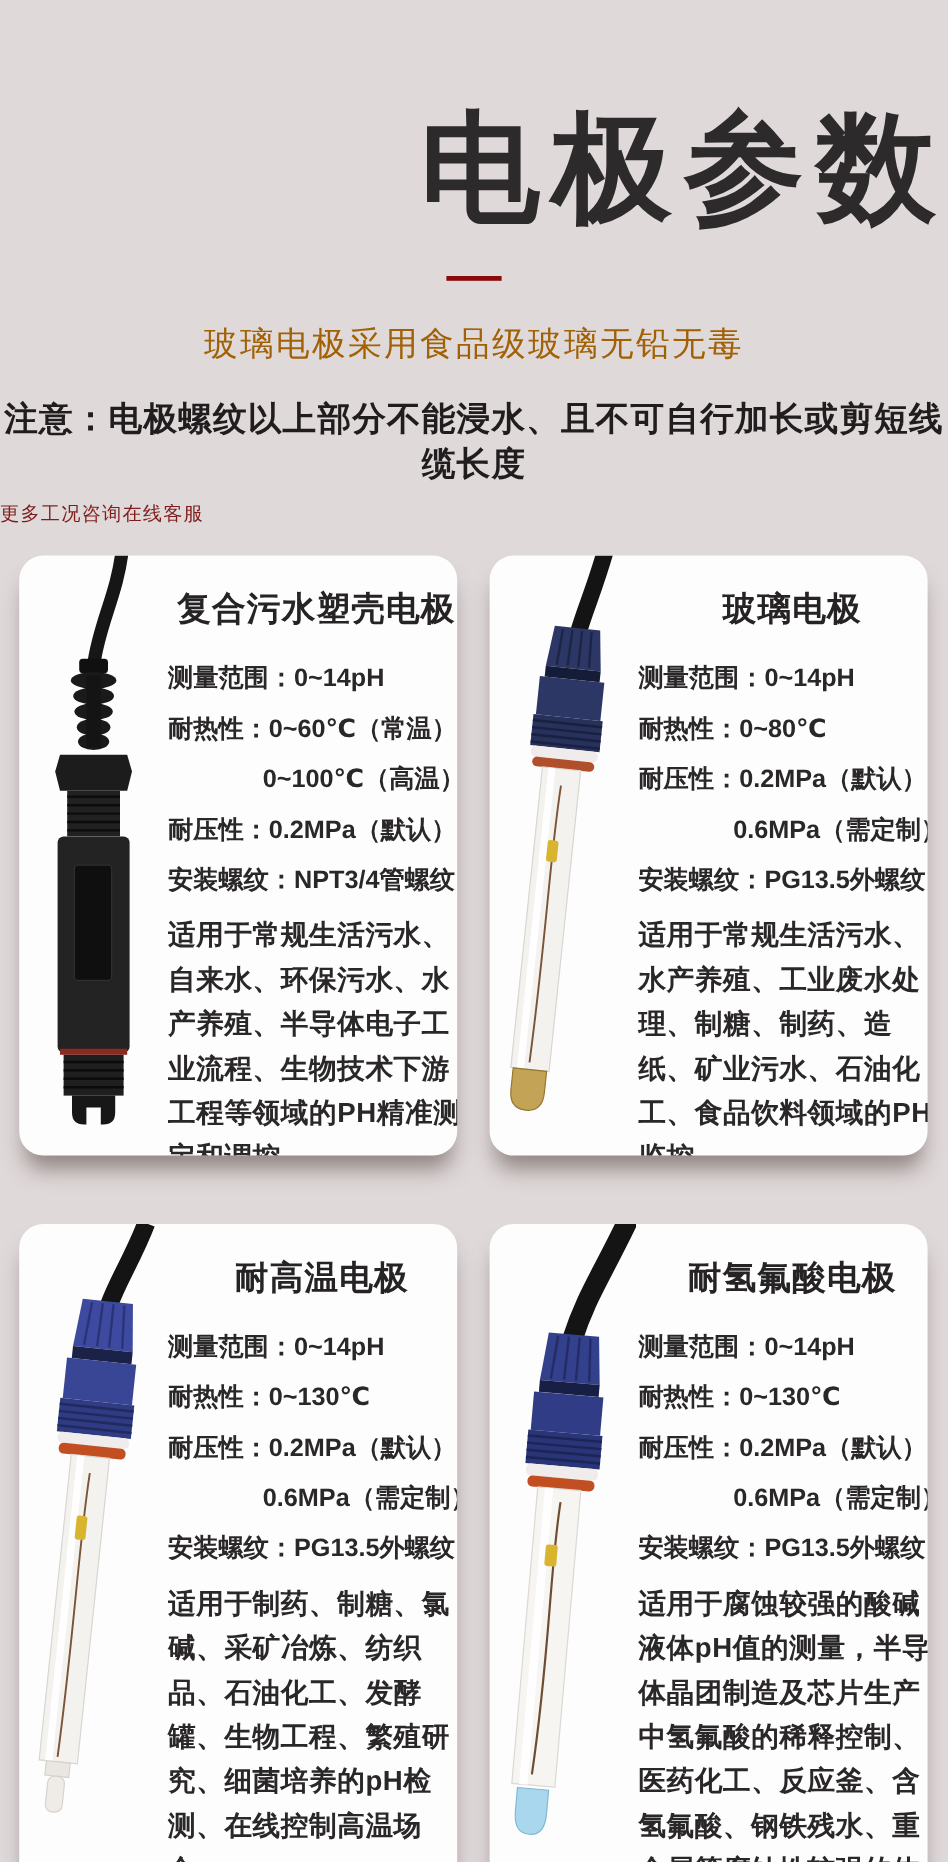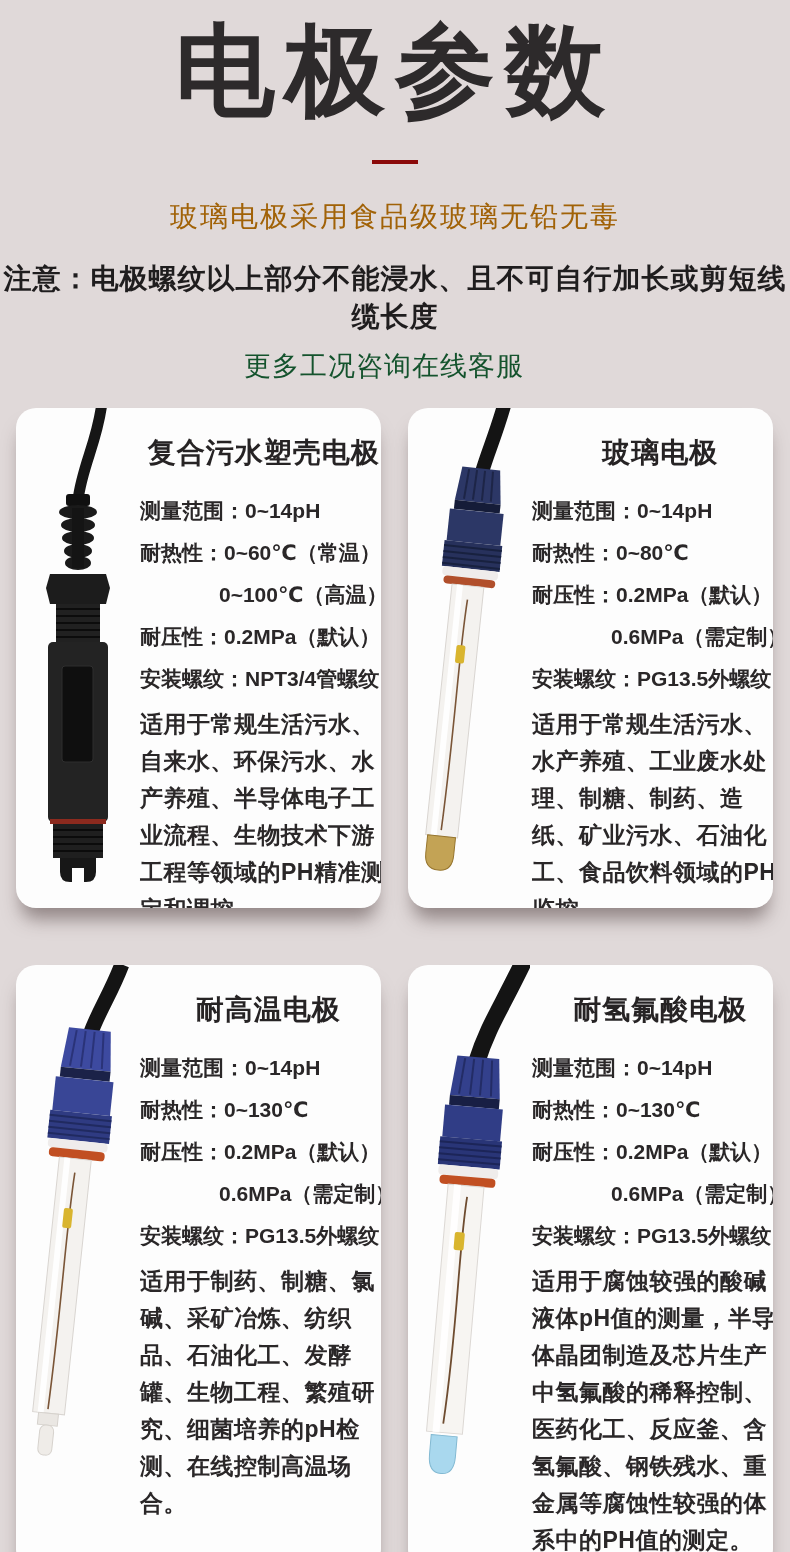--- a/index.html
+++ b/index.html
@@ -6,21 +6,22 @@
   html,body { width:790px; }
   body {
     height:1552px;
     background:#e0d9d9;
     font-family:"Liberation Sans","DejaVu Sans",sans-serif;
     color:#2b2829;
     overflow:hidden;
   }
   
   .hero-title {
-    text-align:center;
+    padding-top:70px;
+    text-align:right;
     font-size:100px;
     line-height:140px;
     font-weight:900;
     letter-spacing:10px;
     color:#2d2a2b;
   }
   .title-underline {
     width:46px; height:4px;
     background:#8b0a0a;
     margin:20px auto 0;
@@ -36,26 +37,26 @@
   .hero-note {
     margin-top:24px;
     text-align:center;
     font-size:28px;
     font-weight:700;
     letter-spacing:1px;
     color:#1f1d1e;
   }
   .service-link {
     margin-top:12px;
-    text-align:center;
+    text-align:left;
     padding-right:22px;
-    font-size:27px;
+    font-size:16px;
     font-weight:300;
     letter-spacing:1px;
-    color:#14532d;
+    color:#7f1d1d;
     cursor:pointer;
   }
   
   .cards {
     margin:24px 17px 0 16px;
     display:grid;
     grid-template-columns:1fr 1fr;
     column-gap:27px;
     row-gap:57px;
   }

